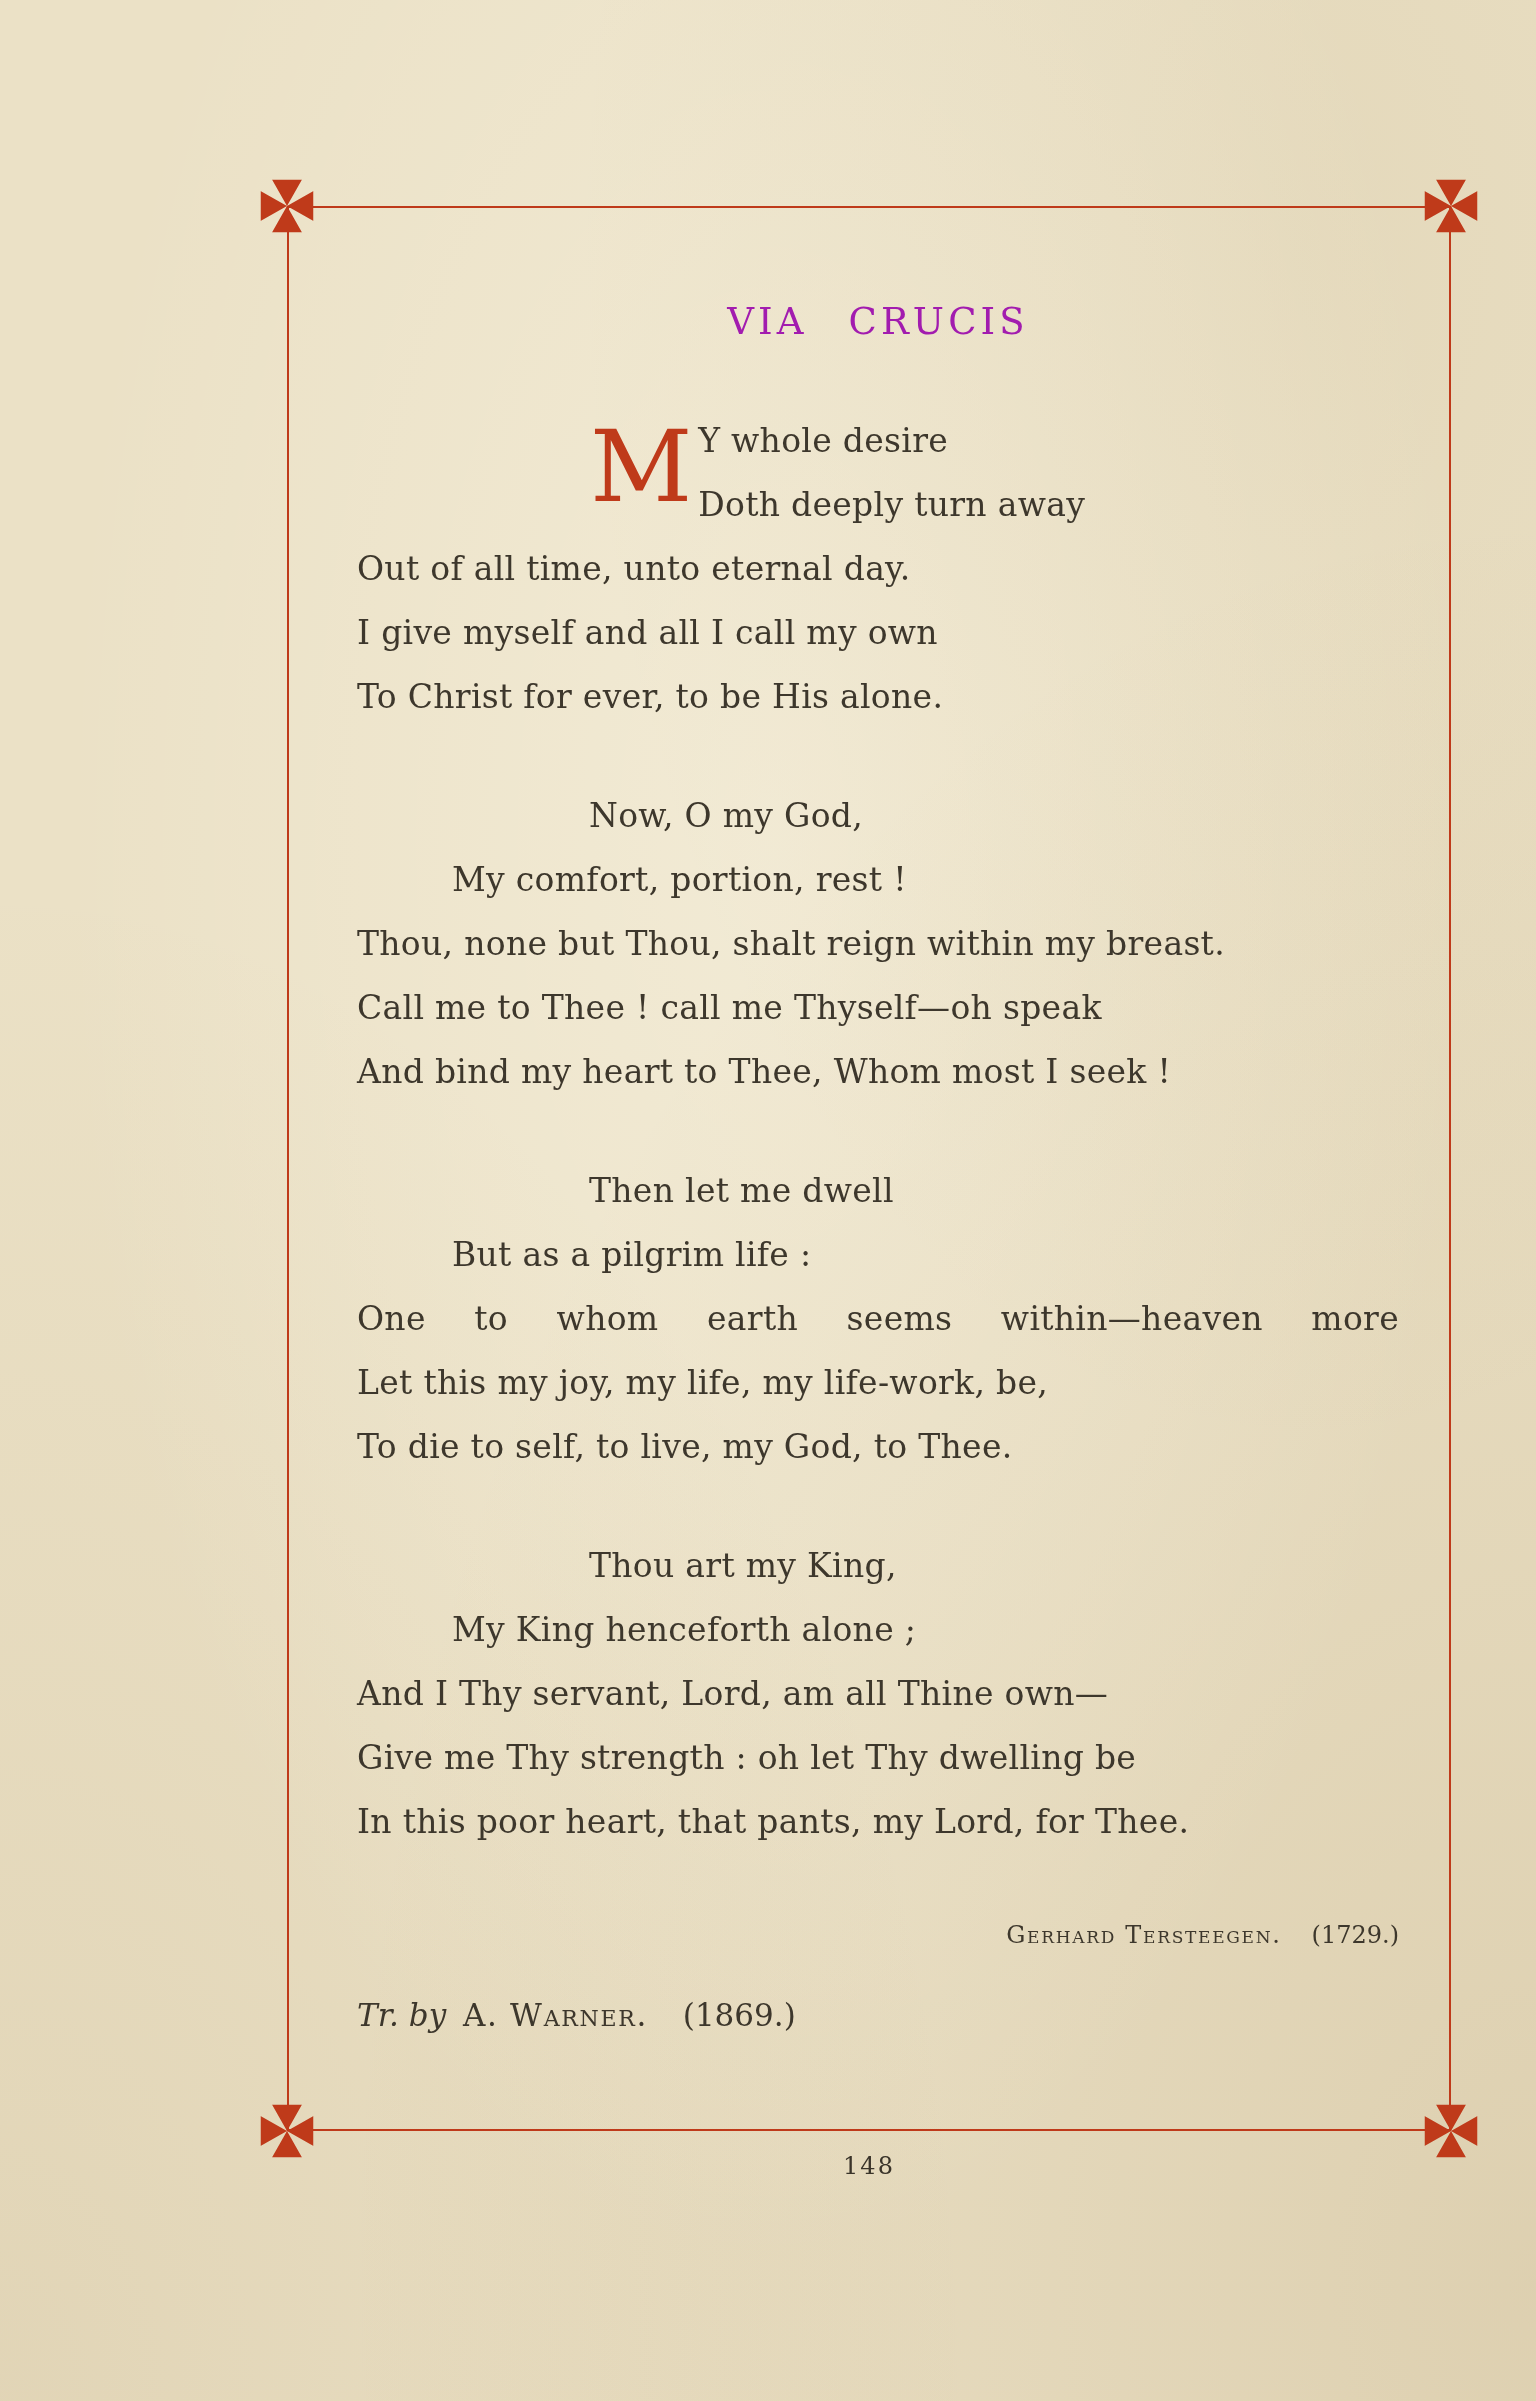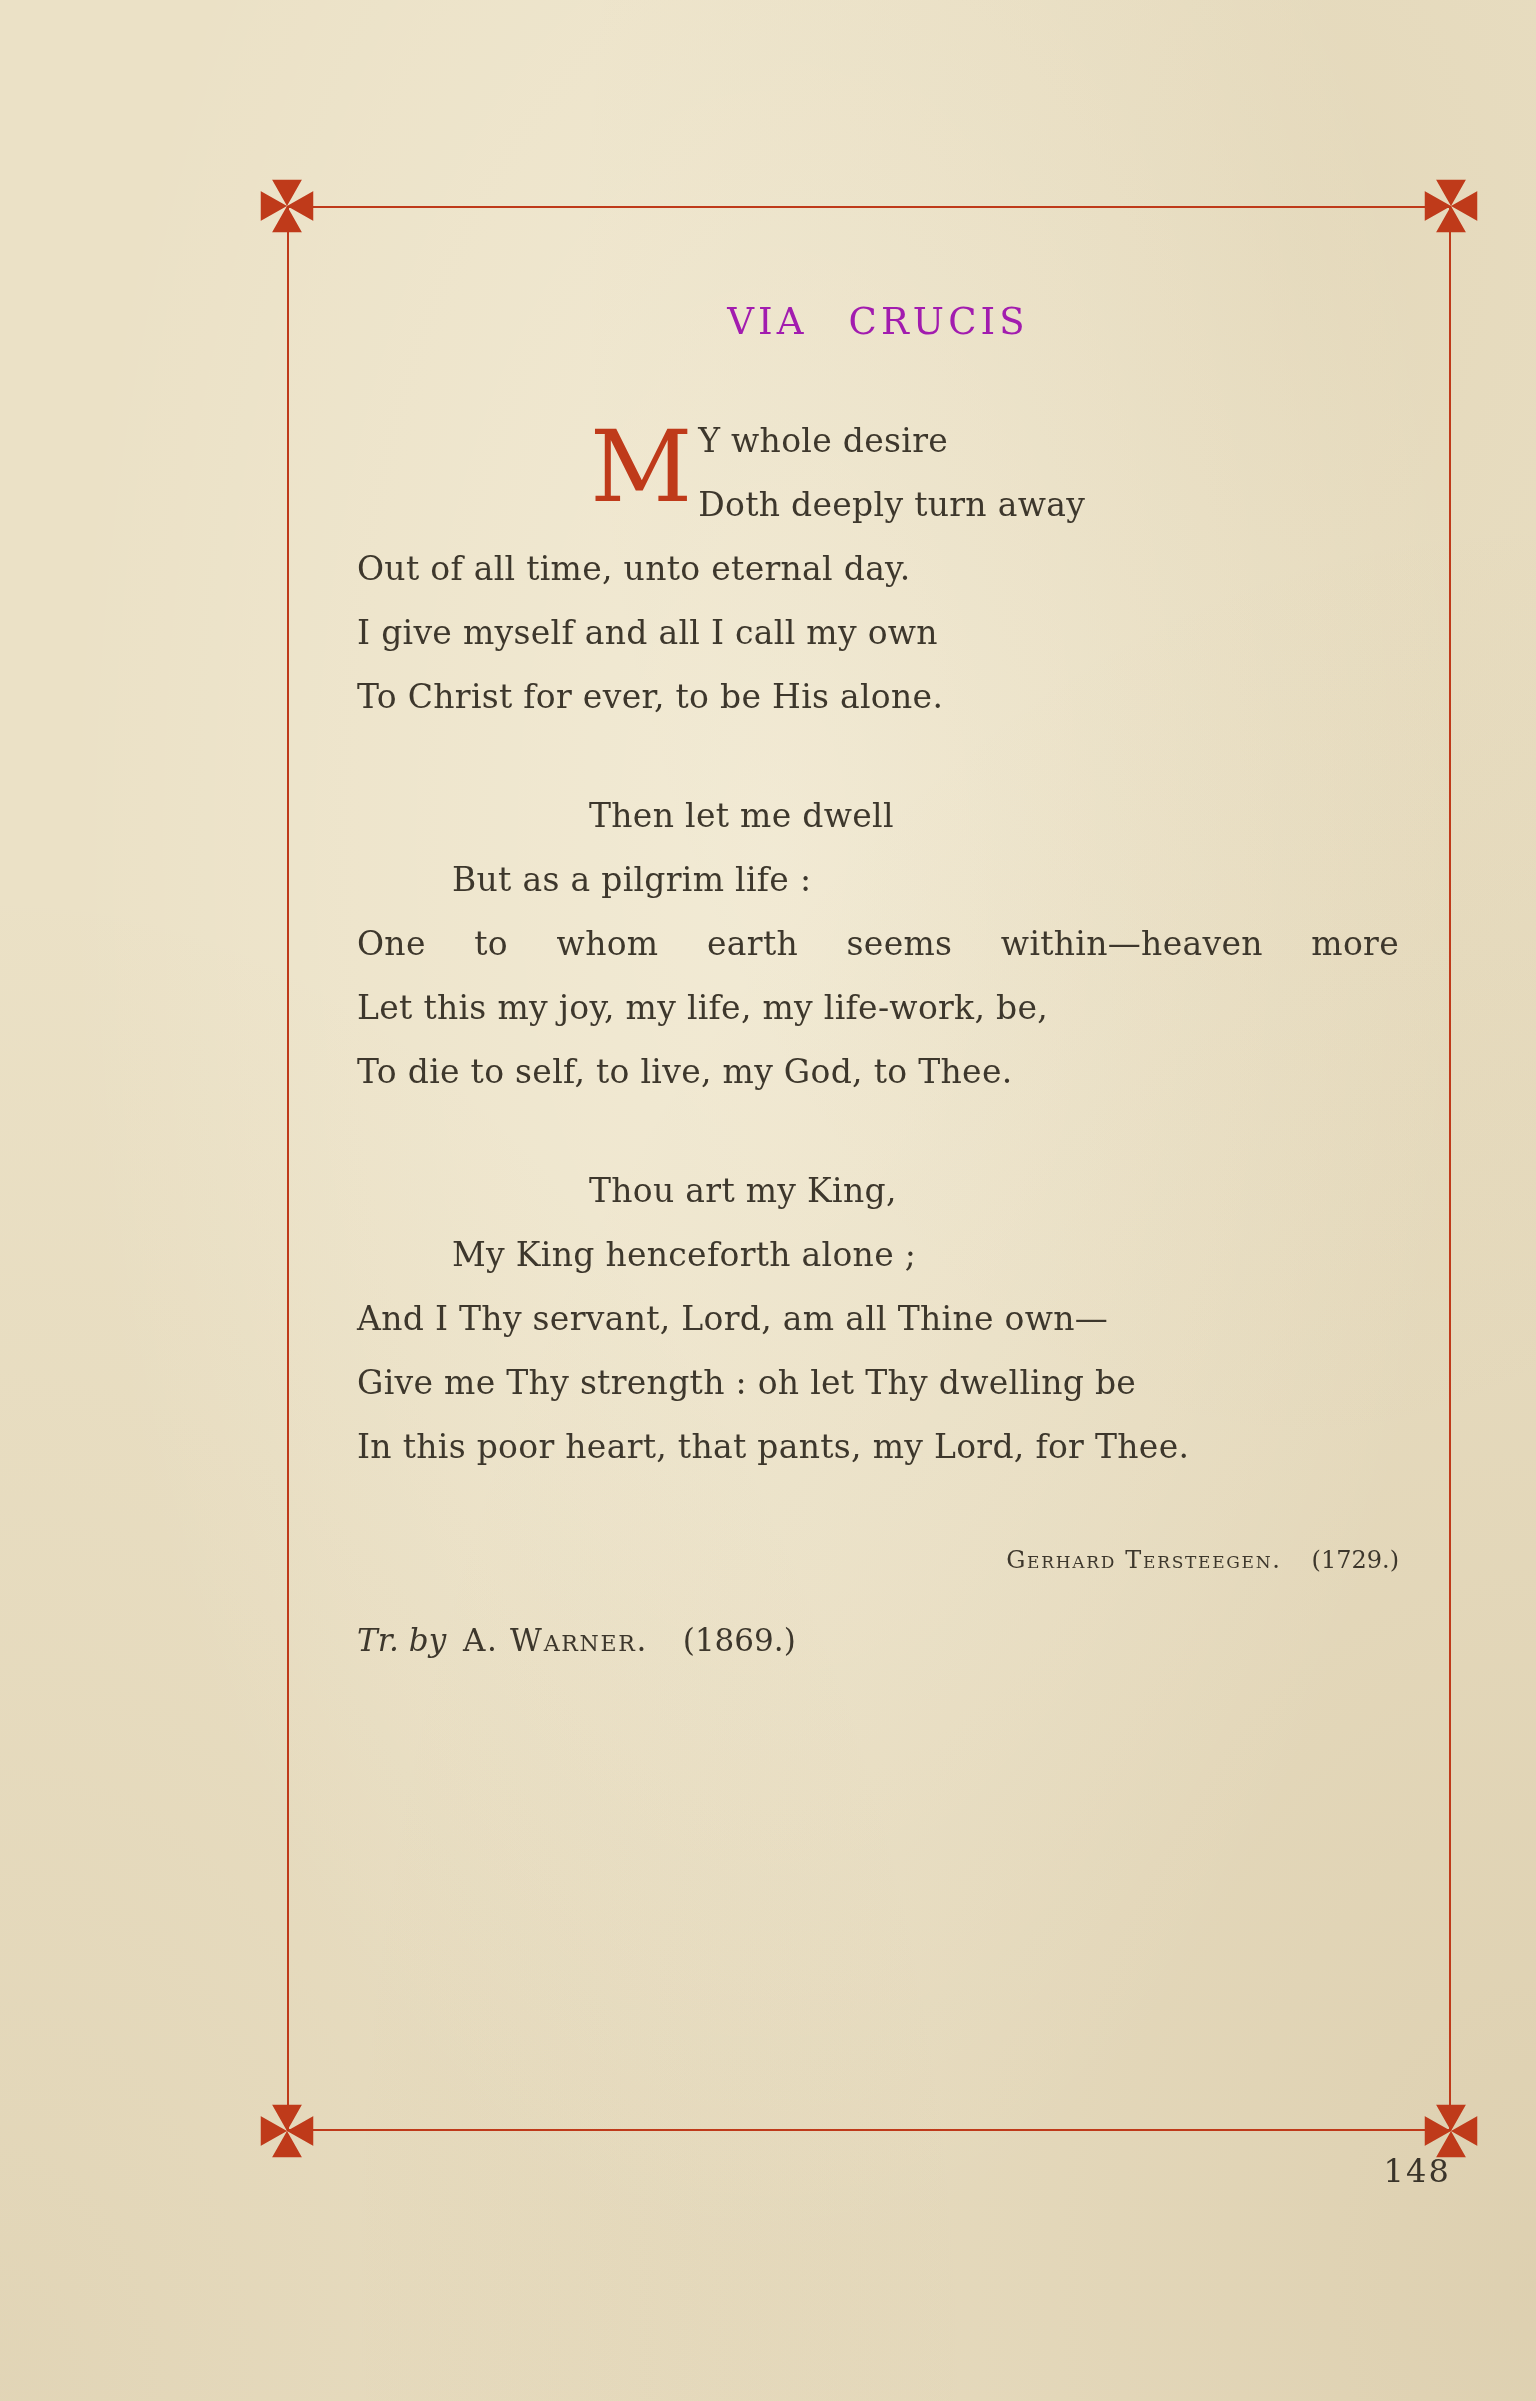--- a/index.html
+++ b/index.html
@@ -85,22 +85,22 @@
     text-align:left;
   }
   .translator .sc { margin:0 6.9px; }
   .translator .tr-year { margin-left:18px; }
 
   .page-number {
     position:absolute;
     top:2152px;
     left:287px;
     width:1164px;
-    text-align:right;
-    font-size:32px;
+    text-align:center;
+    font-size:24px;
     letter-spacing:2.1px;
     color:#3a342a;
   }
 </style>
 </head>
 <body>
 
 <div class="frame"></div>
 
 <span class="cross tl">
@@ -132,20 +132,27 @@
 
     <div class="stanza">
       <span class="dropcap">M</span>
       <div class="line">Y whole desire</div>
       <div class="line doth-line">Doth deeply turn away</div>
       <div class="line">Out of all time, unto eternal day.</div>
       <div class="line">I give myself and all I call my own</div>
       <div class="line">To Christ for ever, to be His alone.</div>
     </div>
 
+    <div class="stanza">
+      <div class="line ind2">Now, O my God,</div>
+      <div class="line ind1">My comfort, portion, rest !</div>
+      <div class="line">Thou, none but Thou, shalt reign within my breast.</div>
+      <div class="line">Call me to Thee ! call me Thyself—oh speak</div>
+      <div class="line">And bind my heart to Thee, Whom most I seek !</div>
+    </div>
 
     <div class="stanza">
       <div class="line ind2">Then let me dwell</div>
       <div class="line ind1">But as a pilgrim life :</div>
       <div class="line just">One to whom earth seems within—heaven more</div>
       <div class="line">Let this my joy, my life, my life-work, be,</div>
       <div class="line">To die to self, to live, my God, to Thee.</div>
     </div>
 
     <div class="stanza">

